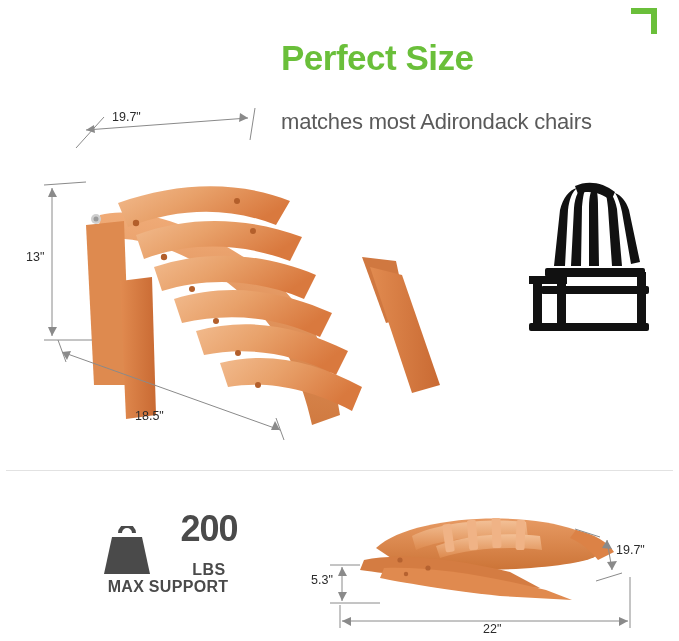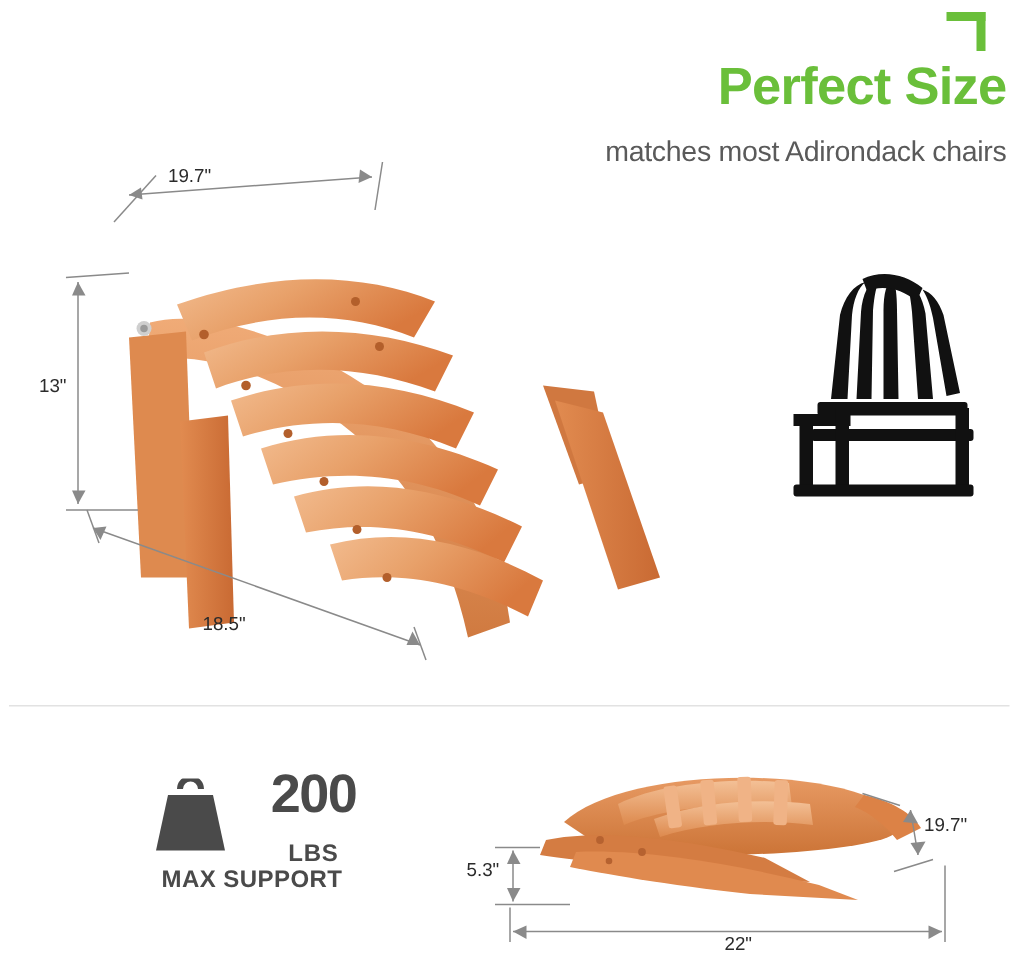--- a/index.html
+++ b/index.html
@@ -9,34 +9,34 @@
     background: #ffffff;
     font-family: "Liberation Sans", sans-serif;
     position: relative;
     overflow: hidden;
     color: #000;
   }
   .stage { position:absolute; inset:0; }
 
   
   .headline-wrap {
-    position:absolute; right: 8px; top: 40px; width: 390px; text-align: right;
+    position:absolute; right: 8px; top: 40px; width: 390px; 
   }
   .headline {
     font-size: 35px;
     font-weight: 700;
     letter-spacing: -0.5px;
     line-height: 1.05;
     color: #6abf3a;
     margin: 0;
   }
   .subhead {
-    font-size: 19px;
+    font-size: 22px;
     color: #5a5a5a;
-    margin-top: 14px;
+    margin-top: 32px;
     letter-spacing: -0.2px;
     font-weight: 400;
   }
   .corner-mark {
     position:absolute;
     right: 22px; top: 8px;
     width: 26px; height: 26px;
     border-top: 6px solid #6abf3a;
     border-right: 6px solid #6abf3a;
   }
@@ -65,21 +65,21 @@
   .dim-53 { left: 311px; top: 573px; }
   .dim-22 { left: 483px; top: 622px; }
 
   
   .weight-block {
     position:absolute;
     left: 78px; top: 512px;
     width: 180px;
     text-align: center;
   }
-  .weight-row { display:flex; align-items:center; justify-content:center; gap:24px; }
+  .weight-row { display:flex; align-items:flex-end; justify-content:center; gap:24px; }
   .weight-num {
     font-size: 36px;
     font-weight: 700;
     color: #4a4a4a;
     line-height: 0.95;
     letter-spacing: -1px;
   }
   .weight-lbs {
     font-size: 16px;
     font-weight: 700;

